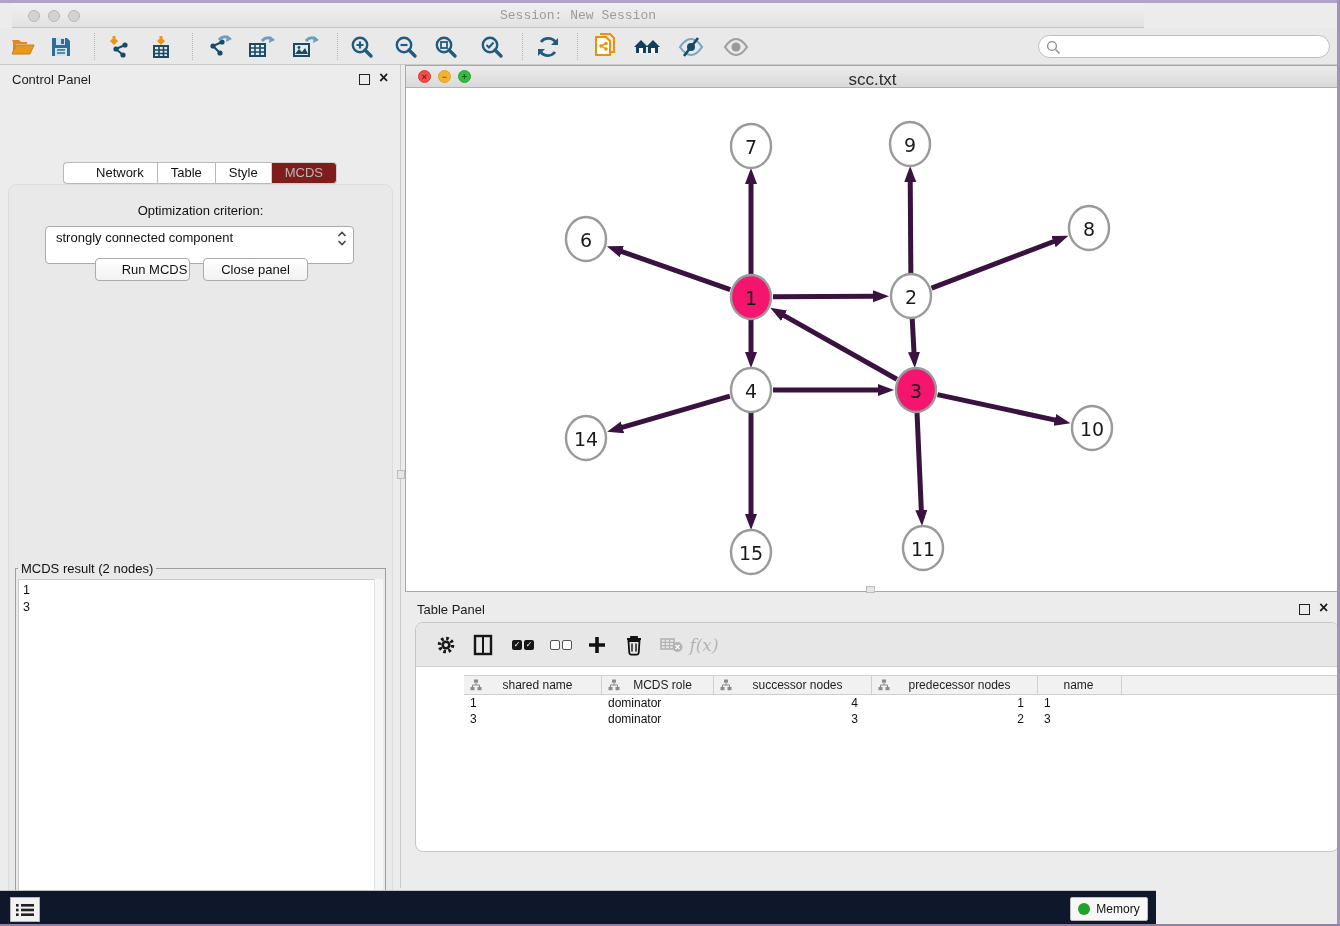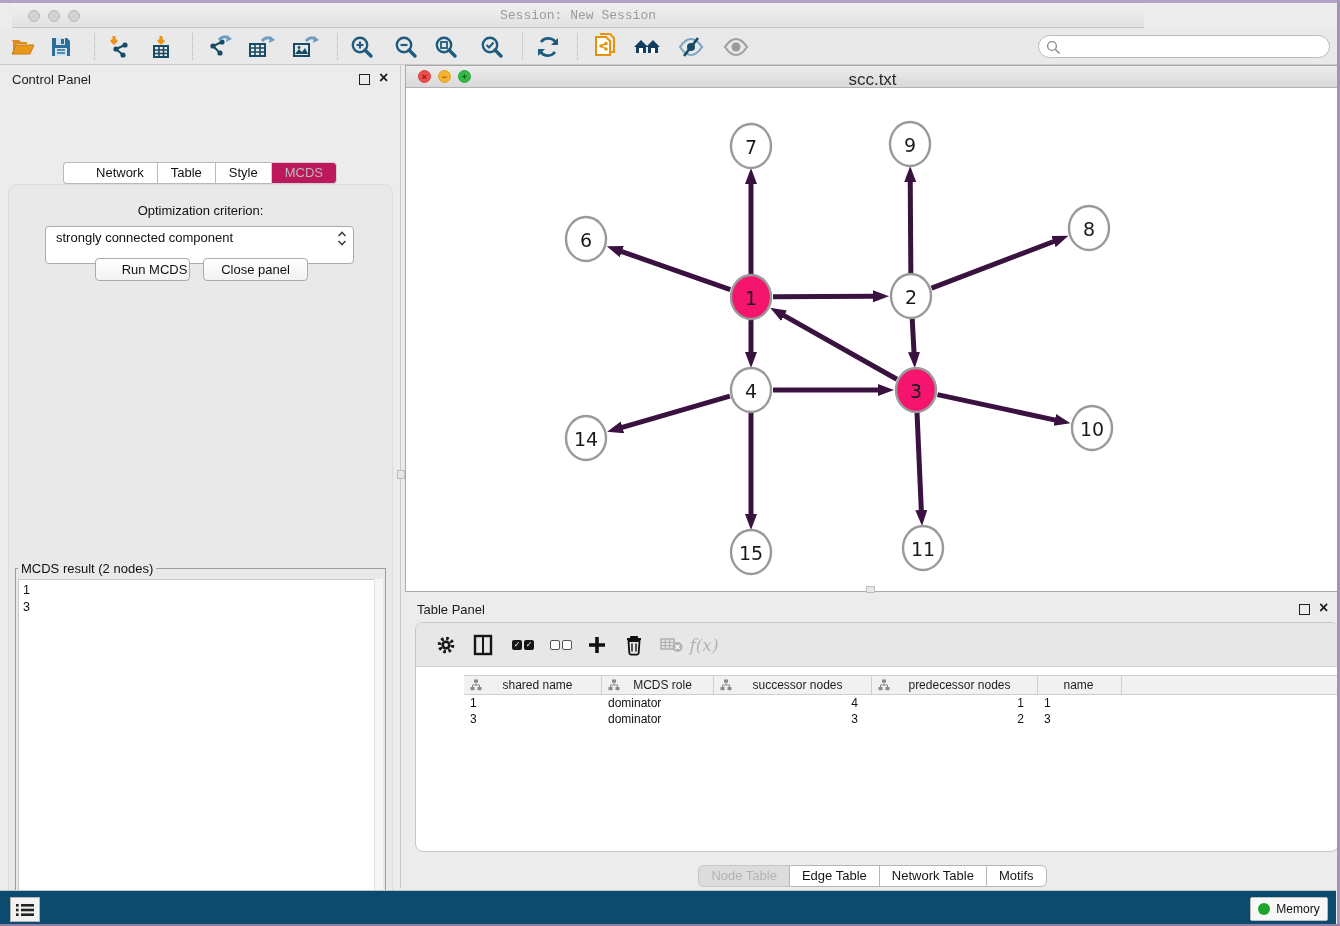--- a/index.html
+++ b/index.html
@@ -54,21 +54,21 @@
   .float-btn { position:absolute; width:11px; height:11px; border:1.6px solid #222; background:transparent; top:9px; }
   .close-btn { position:absolute; top:4px; font-size:16px; font-weight:bold; color:#1a1a1a; line-height:18px; }
 
   .cp-tabs { position:absolute; left:0; top:97px; width:100%; text-align:center; }
   .cp-tab {
     display:inline-block; height:22px; padding:0 13px; background:#fff; border:1px solid #b9b9b9;
     border-right:none; font-size:13px; line-height:20px; color:#111; font-family:inherit;
   }
   .cp-tab:first-child { border-radius:4px 0 0 4px;padding-left:32px; }
   .cp-tab:last-child { border-right:1px solid #c4c4c4; border-radius:0 4px 4px 0; }
-  .cp-tab.active { background:#be185d; color:#b9b9b9; border-color:#cfcfcf; }
+  .cp-tab.active { background:#7f1d1d; color:#b9b9b9; border-color:#cfcfcf; }
 
   .cp-body {
     position:absolute; left:8px; top:119px; width:385px; height:758px;
     background:#e9e9e9; border:1px solid #dcdcdc; border-radius:9px;
   }
   .opt-label { position:absolute; left:0; width:100%; top:18px; text-align:center; font-size:13px; color:#111; }
   .cp-select {
     position:absolute; left:36px; top:41px; width:309px; height:38px;
     background:#fff; border:1px solid #ababab; border-radius:4px;
   }
@@ -137,21 +137,21 @@
   .tp-tabs { position:absolute; left:0; top:270px; width:100%; text-align:center; }
   .seg-tab {
     display:inline-block; height:22px; padding:0 12px; background:#fff; border:1px solid #b5b5b5;
     border-right:none; font-size:13px; line-height:20px; color:#161616; font-family:inherit;
   }
   .seg-tab:first-child { border-radius:6px 0 0 6px; }
   .seg-tab:last-child { border-right:1px solid #b5b5b5; border-radius:0 6px 6px 0; }
   .seg-tab.active { background:#dcdcdc; color:#b3b3b3; border-color:#c6c6c6; }
 
   
-  .statusbar { position:absolute; left:0; top:890px; width:1336px; height:36px; background:#0c4a6e; border-top:1px solid #c3c3c3; }
+  .statusbar { position:absolute; left:0; top:890px; width:1156px; height:36px; background:#0f172a; border-top:1px solid #c3c3c3; }
   .list-btn {
     position:absolute; left:10px; top:6px; width:30px; height:25px;
     background:#f2f2f2; border:1px solid #b5b5b5;
     display:flex; align-items:center; justify-content:center;
   }
   .memory-btn {
     position:absolute; right:8px; top:6px; width:78px; height:24px;
     background:#f7f7f7; border:1px solid #bdbdbd; border-radius:2px;
     display:flex; align-items:center; justify-content:center; gap:6px; font-size:12px; color:#111;
   }
@@ -531,21 +531,20 @@
         <div class="tp-row">
           <div class="tp-td" style="width: 138px; text-align: left;">3</div>
           <div class="tp-td" style="width: 112px; text-align: left;">dominator</div>
           <div class="tp-td" style="width: 158px; text-align: right;">3</div>
           <div class="tp-td" style="width: 166px; text-align: right;">2</div>
           <div class="tp-td" style="width: 84px; text-align: left;">3</div>
         </div>
       </div>
   </div>
 
-  <div class="tp-tabs"><button class="seg-tab active">Node Table</button><button class="seg-tab">Edge Table</button><button class="seg-tab">Network Table</button><button class="seg-tab">Motifs</button></div>
 </div>
 
 <div class="statusbar">
   <button class="list-btn">
     <svg width="18" height="14" viewBox="0 0 18 14">
       <rect x="0" y="1" width="2.6" height="2.6" fill="#222"></rect>
         <rect x="5" y="1" width="13" height="2.6" fill="#222"></rect>
       <rect x="0" y="5.7" width="2.6" height="2.6" fill="#222"></rect>
         <rect x="5" y="5.7" width="13" height="2.6" fill="#222"></rect>
       <rect x="0" y="10.4" width="2.6" height="2.6" fill="#222"></rect>

